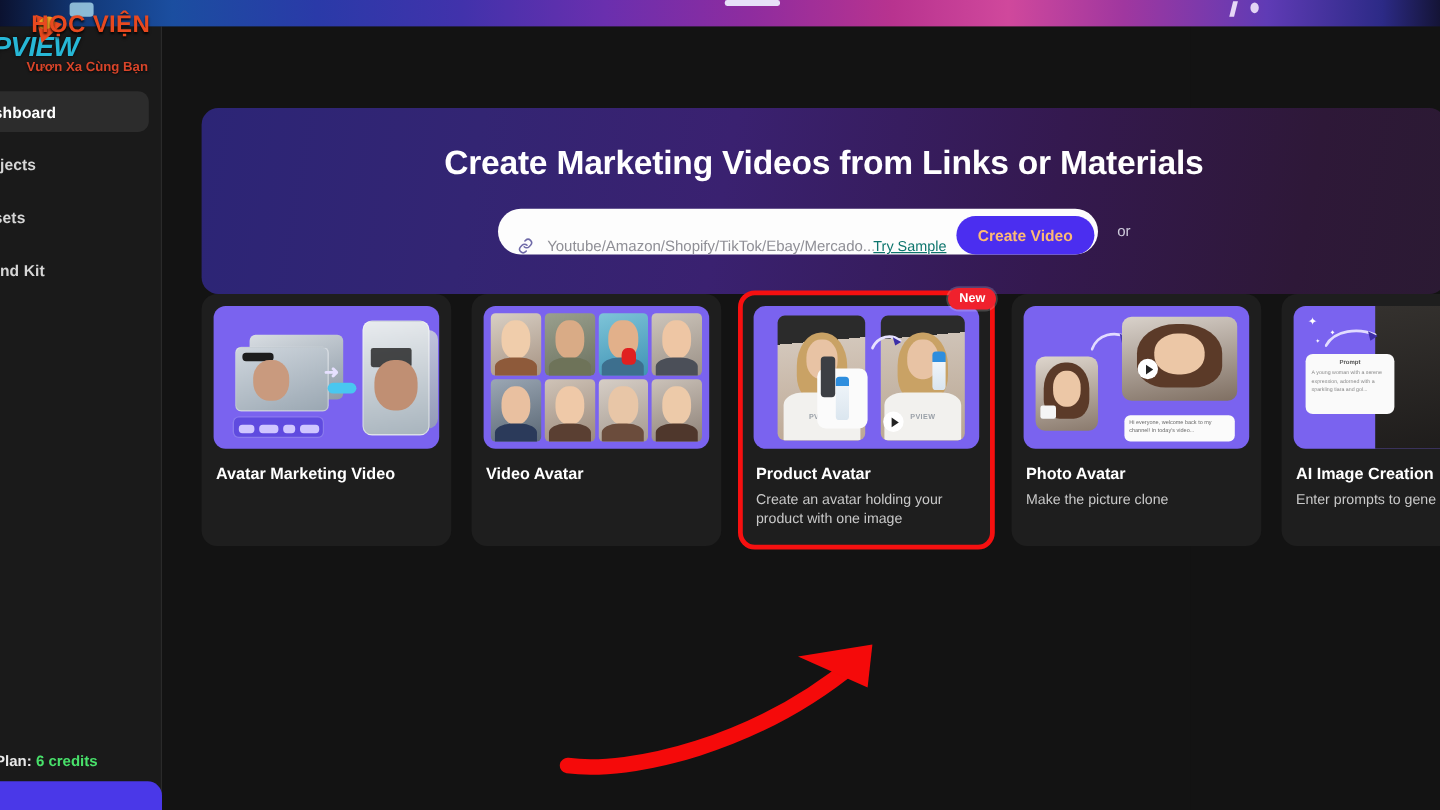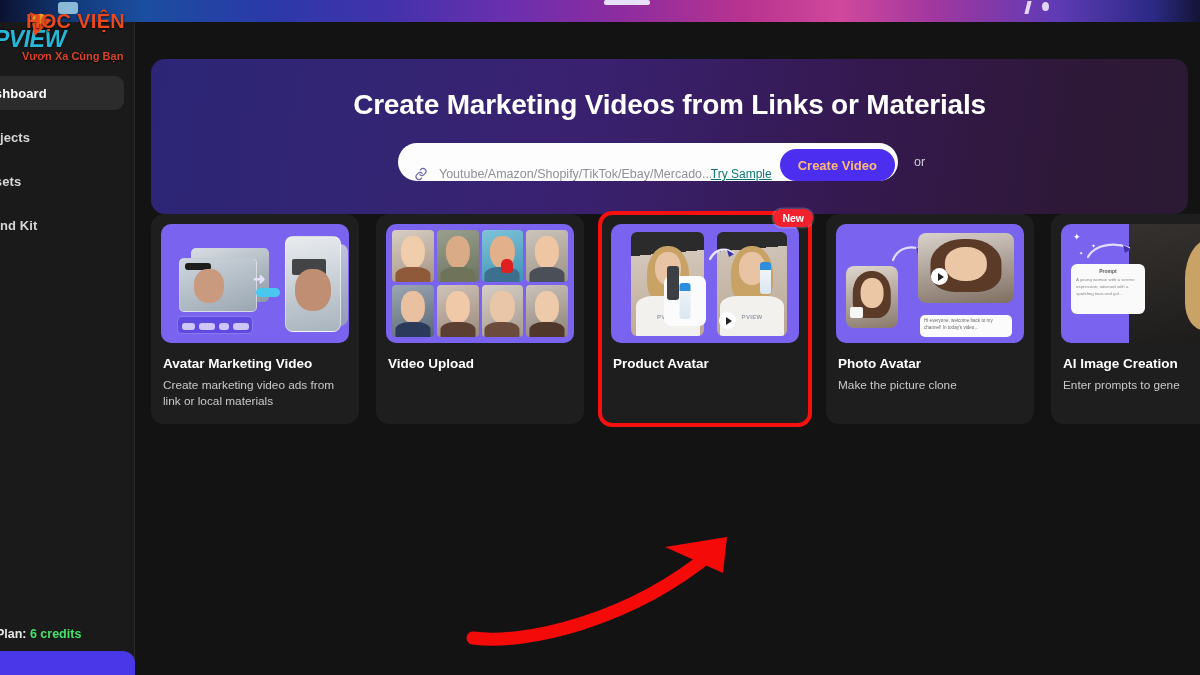--- a/index.html
+++ b/index.html
@@ -121,24 +121,24 @@
   }
   .wm-l3 {
     position: absolute; left: 22px; top: 46px;
     font-size: 11px; font-weight: 700; 
     color: #d8452a;
     text-shadow: 0 1px 2px rgba(0,0,0,.9);
   }
 
   
   .main {
-    position: absolute; top: 22px; left: 123px;
+    position: absolute; top: 22px; left: 140px;
     width: 852px; height: 653px;
     background: #131313;
-    padding: 37px 0 0 28px;
+    padding: 68px 0 0 28px;
   }
 
   
   .hero {
     position: relative;
     width: 1037px; height: 155px;
     margin-left: 0;
     border-radius: 14px;
     background: linear-gradient(100deg, #2c2576 0%, #332573 22%, #3a2170 42%, #34194f 68%, #2e1838 88%, #2b1a33 100%);
     overflow: hidden;
@@ -593,21 +593,20 @@
             <div class="t1-outface"></div>
           </div>
           <div class="t1-tray">
             <div class="t1-chip" style="left:4px;width:13px"></div>
             <div class="t1-chip" style="left:21px;width:16px"></div>
             <div class="t1-chip" style="left:41px;width:10px"></div>
             <div class="t1-chip" style="left:55px;width:16px"></div>
           </div>
         </div>
         <div class="card-title">Avatar Marketing Video</div>
-        <div class="card-desc">Create marketing video ads from link or local materials</div>
       </div>
 
       <div class="card">
         <div class="thumb">
           <div class="grid2">
             <div class="gcell" style="background:linear-gradient(160deg,#d8cfc4,#a79484)">
               <div class="fc" style="background:#f0cdab"></div>
                 <div class="bd" style="background:#8e5a3a"></div>
             </div>
             <div class="gcell" style="background:linear-gradient(160deg,#9aa08e,#6c7260)">
@@ -634,21 +633,21 @@
             <div class="gcell" style="background:linear-gradient(160deg,#d6cec6,#a59a90)">
               <div class="fc" style="background:#e8c6a7"></div>
                 <div class="bd" style="background:#6b4c3c"></div>
             </div>
             <div class="gcell" style="background:linear-gradient(160deg,#cbc2b9,#8e8278)">
               <div class="fc" style="background:#edcaa9"></div>
                 <div class="bd" style="background:#4f372c"></div>
             </div>
           </div>
         </div>
-        <div class="card-title">Video Upload</div>
+        <div class="card-title">Video Avatar</div>
       </div>
 
       <div class="card highlight">
         <div class="badge-new">New</div>
         <div class="thumb">
           <div class="t3-left">
             <div class="t3-hair"></div>
             <div class="t3-face"></div>
             <div class="t3-shirt"></div>
             <div class="t3-shirttxt">PVIEW</div>
@@ -664,20 +663,21 @@
           <div class="t3-right">
             <div class="t3-hair"></div>
             <div class="t3-face"></div>
             <div class="t3-shirt"></div>
             <div class="t3-shirttxt">PVIEW</div>
             <div class="t3-handbottle2"></div>
           </div>
           <div class="play-btn" style="left:108px;bottom:14px"></div>
         </div>
         <div class="card-title">Product Avatar</div>
+        <div class="card-desc">Create an avatar holding your product with one image</div>
       </div>
 
       <div class="card">
         <div class="thumb">
           <div class="t4-small">
             <div class="t4-hair"></div>
             <div class="t4-face"></div>
             <div class="t4-imgicon"></div>
           </div>
           <svg class="t4-arrow" viewBox="0 0 34 18">

